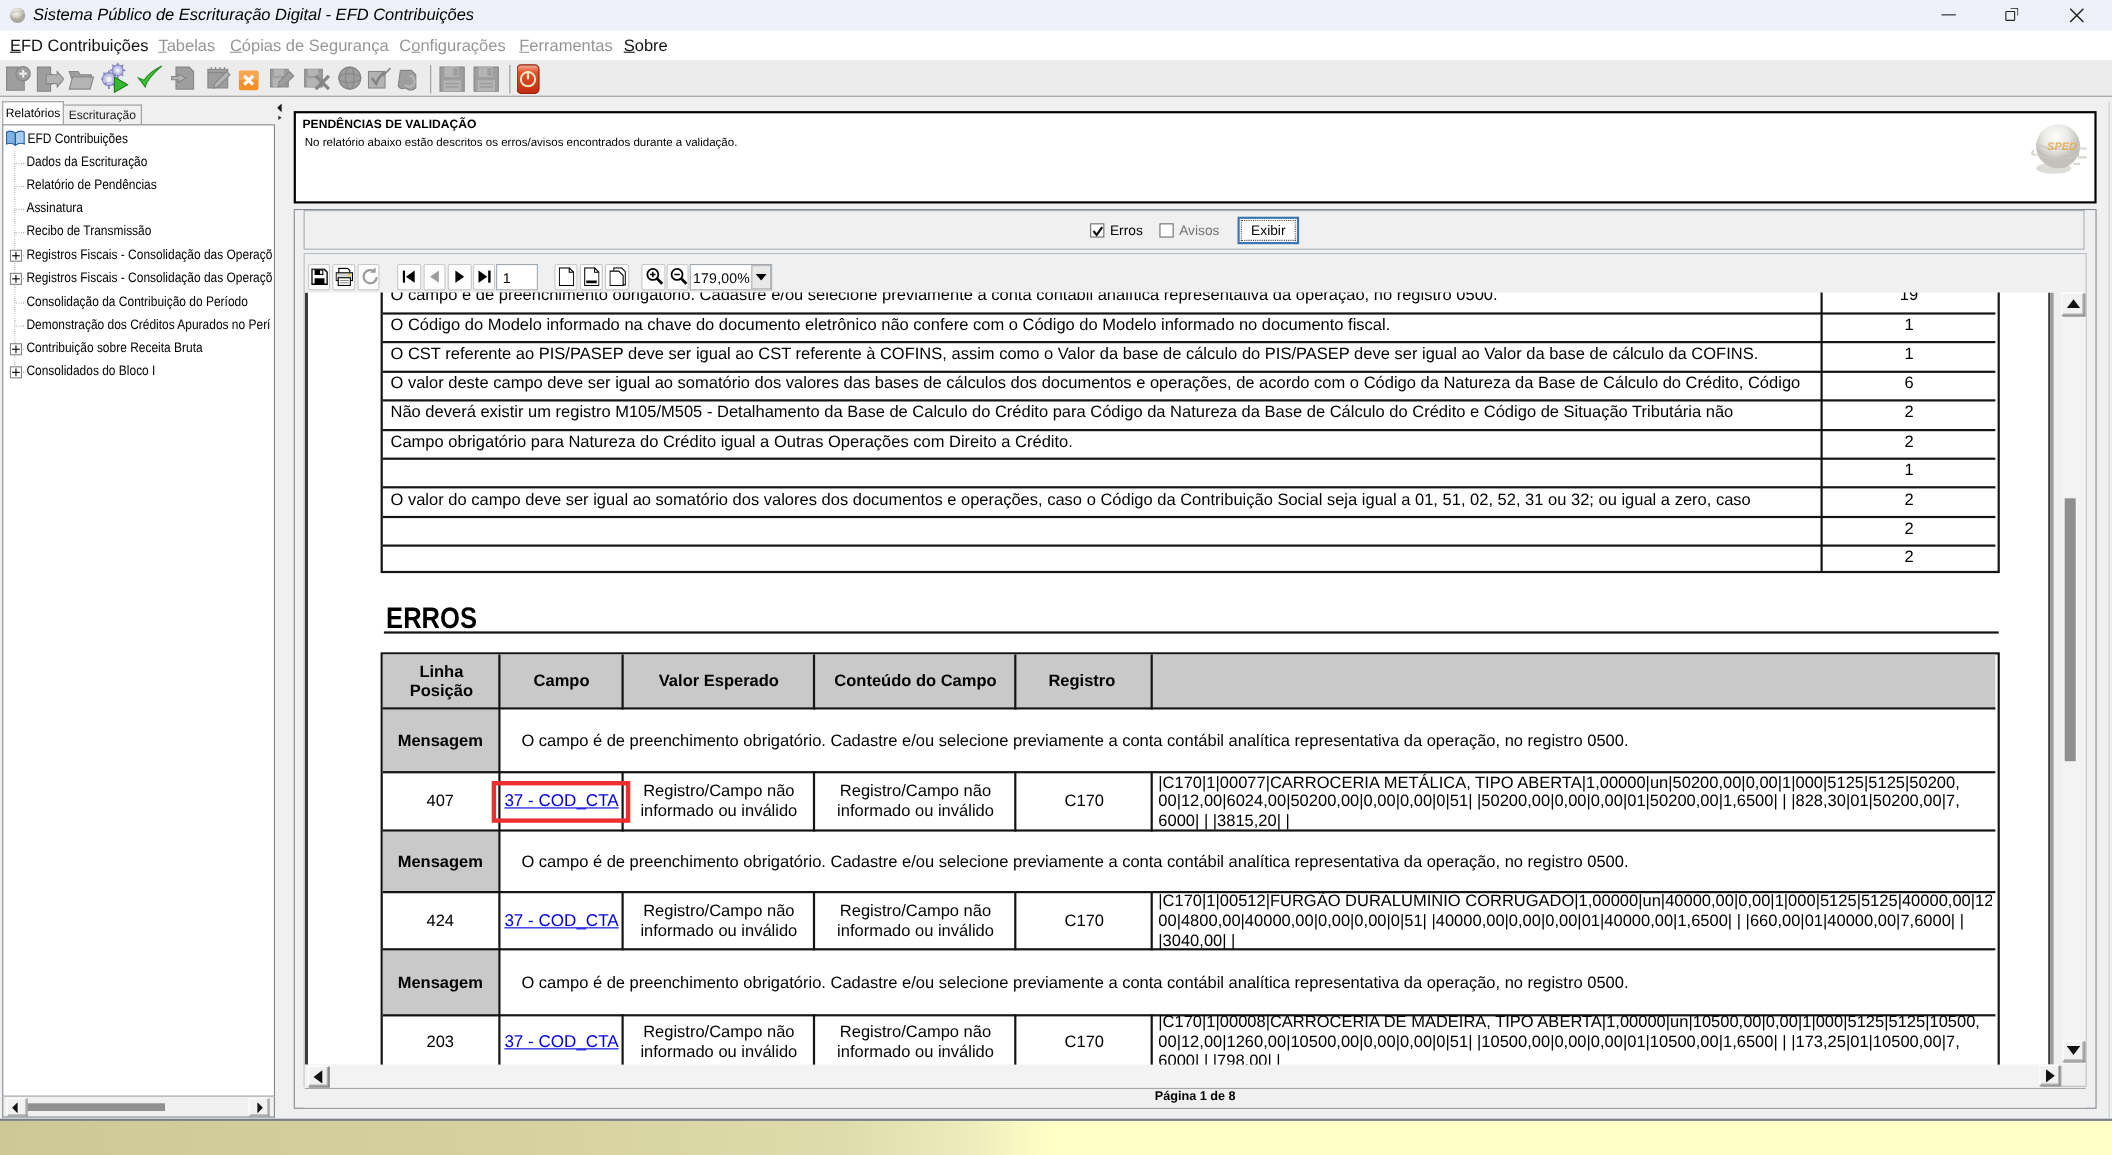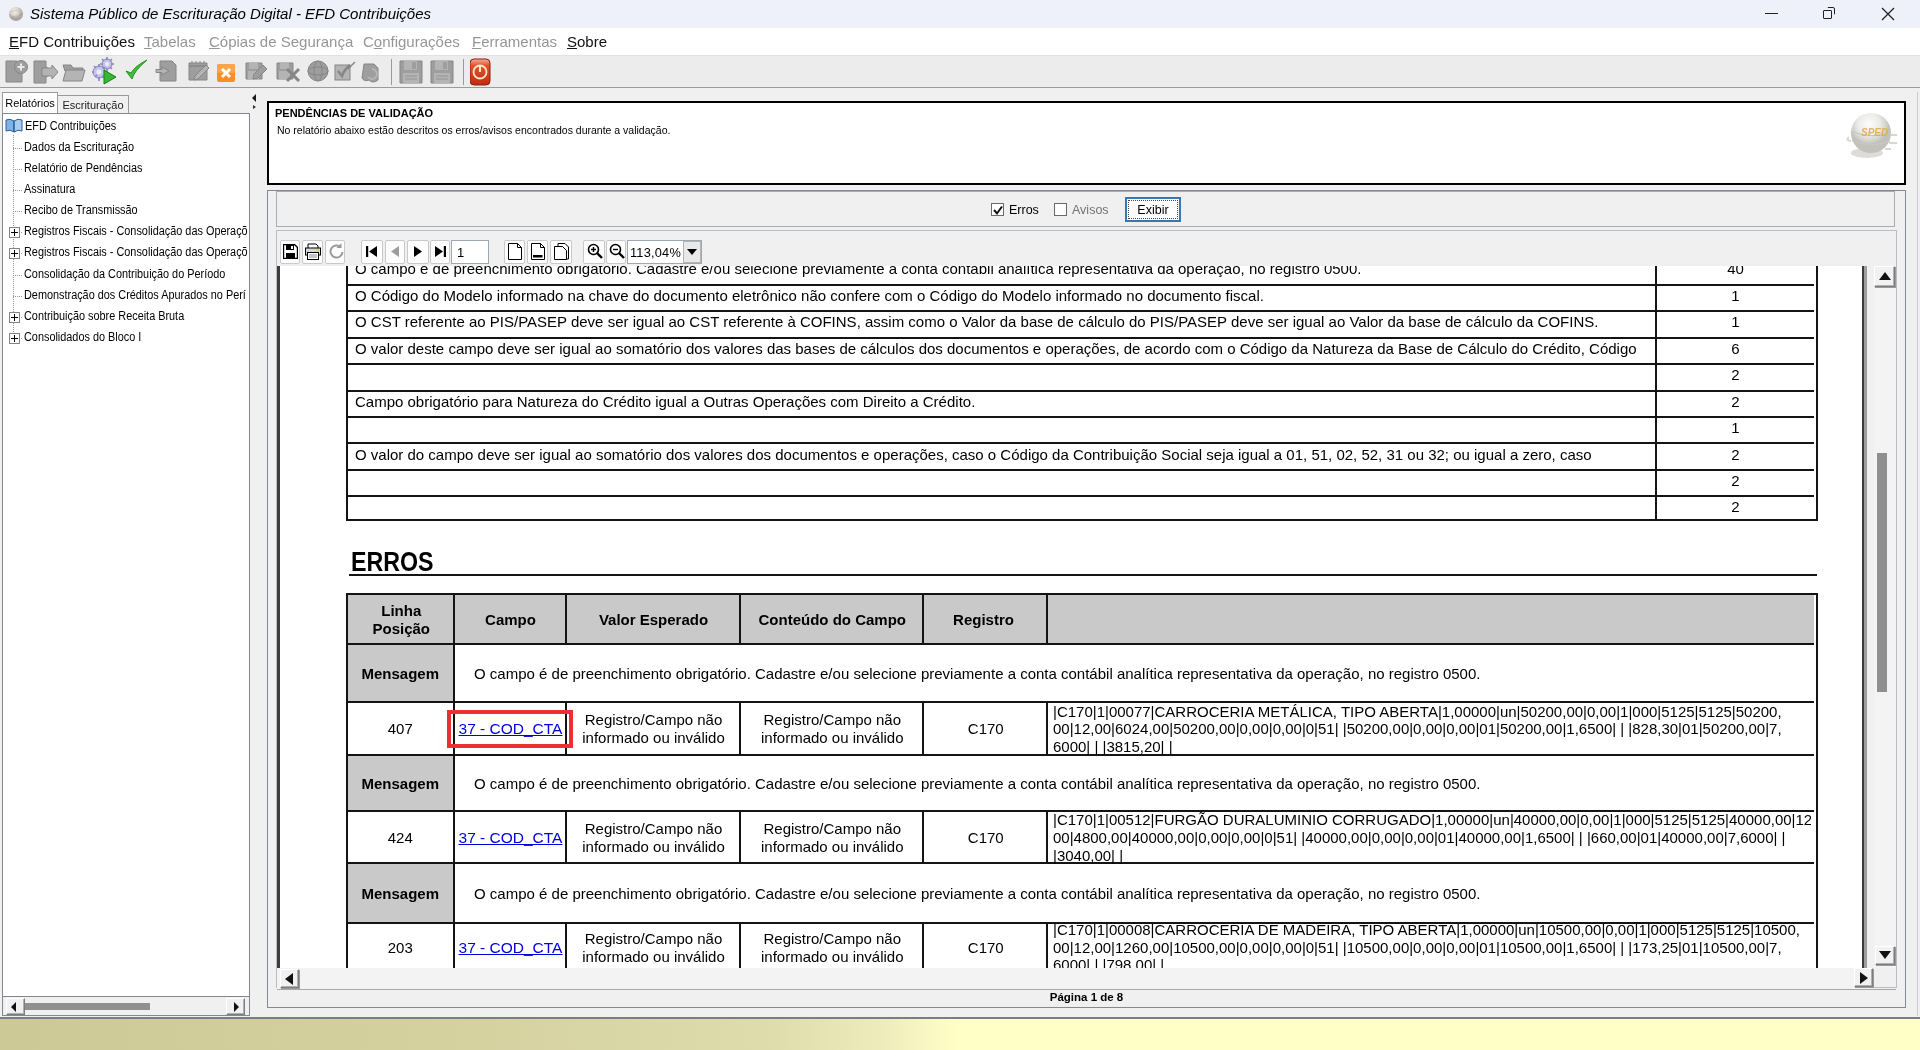--- a/index.html
+++ b/index.html
@@ -295,21 +295,21 @@
         <path d="M4 6.5 h5 M6.5 4 v5" stroke="#000" stroke-width="1.4"></path>
         <path d="M10 10 l5 5" stroke="#000" stroke-width="2.4"></path>
       </svg>
       <div class="abs" style="left:606px;top:240px;width:20px;height:24px;background:#fdfdfd;border:1px solid #c9c9c9;border-radius:2px;"></div>
       <svg class="abs" style="left:609px;top:243px;" width="16" height="17">
         <circle cx="6.5" cy="6.5" r="5" fill="#fff" stroke="#000" stroke-width="1.6"></circle>
         <path d="M4 6.5 h5" stroke="#000" stroke-width="1.4"></path>
         <path d="M10 10 l5 5" stroke="#000" stroke-width="2.4"></path>
       </svg>
       <div class="abs" style="left:627px;top:240px;width:75px;height:24px;background:#fff;border:1px solid #9fa8b0;"></div>
-      <div class="abs" style="left:630px;top:245px;font-size:12.8px;color:#000;letter-spacing:0.2px;">113,04%</div>
+      <div class="abs" style="left:630px;top:245px;font-size:12.8px;color:#000;letter-spacing:0.2px;">179,00%</div>
       <div class="abs" style="left:683px;top:241px;width:18px;height:22px;background:#e9e9e9;border:1px solid #b5b5b5;"></div>
       <svg class="abs" style="left:687px;top:249px;" width="11" height="7">
         <path d="M0 0 h10 L5 6 z" fill="#000"></path>
       </svg>
     </div>
     <div id="VIEW">
       <div class="abs" style="left:277px;top:266px;width:1597px;height:702px;background:#f0f0f0;overflow:hidden;">
         <div class="abs" style="left:0;top:0;width:1585px;height:702px;background:#fff;"></div>
         <div class="abs" style="left:0;top:0;width:2.5px;height:702px;background:#3c3c3c;"></div>
         <div class="abs" style="left:1585px;top:0;width:2px;height:702px;background:#3c3c3c;"></div>
@@ -319,27 +319,28 @@
           <div class="abs" style="left:0;top:52.0px;width:1466px;height:2px;background:#141414;"></div>
           <div class="abs" style="left:0;top:78.5px;width:1466px;height:2px;background:#141414;"></div>
           <div class="abs" style="left:0;top:104.9px;width:1466px;height:2px;background:#141414;"></div>
           <div class="abs" style="left:0;top:131.5px;width:1466px;height:2px;background:#141414;"></div>
           <div class="abs" style="left:0;top:157.8px;width:1466px;height:2px;background:#141414;"></div>
           <div class="abs" style="left:0;top:184.2px;width:1466px;height:2px;background:#141414;"></div>
           <div class="abs" style="left:0;top:210.5px;width:1466px;height:2px;background:#141414;"></div>
           <div class="abs" style="left:0;top:237.0px;width:1466px;height:2px;background:#141414;"></div>
           <div class="abs" style="left:1307px;top:0;width:2px;height:261px;background:#141414;"></div>
           <div class="abs" style="left:7px;top:2.0px;width:1296px;height:18px;line-height:18px;font-size:15px;white-space:nowrap;overflow:hidden;">O campo é de preenchimento obrigatório. Cadastre e/ou selecione previamente a conta contábil analítica representativa da operação, no registro 0500.</div>
-          <div class="abs" style="left:1309px;top:2.0px;width:157px;height:18px;line-height:18px;font-size:15px;text-align:center;">40</div>
+          <div class="abs" style="left:1309px;top:2.0px;width:157px;height:18px;line-height:18px;font-size:15px;text-align:center;">19</div>
           <div class="abs" style="left:7px;top:28.5px;width:1296px;height:18px;line-height:18px;font-size:15px;white-space:nowrap;overflow:hidden;">O Código do Modelo informado na chave do documento eletrônico não confere com o Código do Modelo informado no documento fiscal.</div>
           <div class="abs" style="left:1309px;top:28.5px;width:157px;height:18px;line-height:18px;font-size:15px;text-align:center;">1</div>
           <div class="abs" style="left:7px;top:55.0px;width:1296px;height:18px;line-height:18px;font-size:15px;white-space:nowrap;overflow:hidden;">O CST referente ao PIS/PASEP deve ser igual ao CST referente à COFINS, assim como o Valor da base de cálculo do PIS/PASEP deve ser igual ao Valor da base de cálculo da COFINS.</div>
           <div class="abs" style="left:1309px;top:55.0px;width:157px;height:18px;line-height:18px;font-size:15px;text-align:center;">1</div>
           <div class="abs" style="left:7px;top:81.5px;width:1296px;height:18px;line-height:18px;font-size:15px;white-space:nowrap;overflow:hidden;">O valor deste campo deve ser igual ao somatório dos valores das bases de cálculos dos documentos e operações, de acordo com o Código da Natureza da Base de Cálculo do Crédito, Código</div>
           <div class="abs" style="left:1309px;top:81.5px;width:157px;height:18px;line-height:18px;font-size:15px;text-align:center;">6</div>
+          <div class="abs" style="left:7px;top:108.0px;width:1296px;height:18px;line-height:18px;font-size:15px;white-space:nowrap;overflow:hidden;">Não deverá existir um registro M105/M505 - Detalhamento da Base de Calculo do Crédito para Código da Natureza da Base de Cálculo do Crédito e Código de Situação Tributária não</div>
           <div class="abs" style="left:1309px;top:108.0px;width:157px;height:18px;line-height:18px;font-size:15px;text-align:center;">2</div>
           <div class="abs" style="left:7px;top:134.5px;width:1296px;height:18px;line-height:18px;font-size:15px;white-space:nowrap;overflow:hidden;">Campo obrigatório para Natureza do Crédito igual a Outras Operações com Direito a Crédito.</div>
           <div class="abs" style="left:1309px;top:134.5px;width:157px;height:18px;line-height:18px;font-size:15px;text-align:center;">2</div>
           <div class="abs" style="left:1309px;top:161.0px;width:157px;height:18px;line-height:18px;font-size:15px;text-align:center;">1</div>
           <div class="abs" style="left:7px;top:187.5px;width:1296px;height:18px;line-height:18px;font-size:15px;white-space:nowrap;overflow:hidden;">O valor do campo deve ser igual ao somatório dos valores dos documentos e operações, caso o Código da Contribuição Social seja igual a 01, 51, 02, 52, 31 ou 32; ou igual a zero, caso</div>
           <div class="abs" style="left:1309px;top:187.5px;width:157px;height:18px;line-height:18px;font-size:15px;text-align:center;">2</div>
           <div class="abs" style="left:1309px;top:214.0px;width:157px;height:18px;line-height:18px;font-size:15px;text-align:center;">2</div>
           <div class="abs" style="left:1309px;top:240.0px;width:157px;height:18px;line-height:18px;font-size:15px;text-align:center;">2</div>
         </div>
         <div class="abs" style="left:74px;top:281px;font-size:27px;font-weight:bold;color:#000;transform:scaleX(0.86);transform-origin:0 50%;">ERROS</div>

